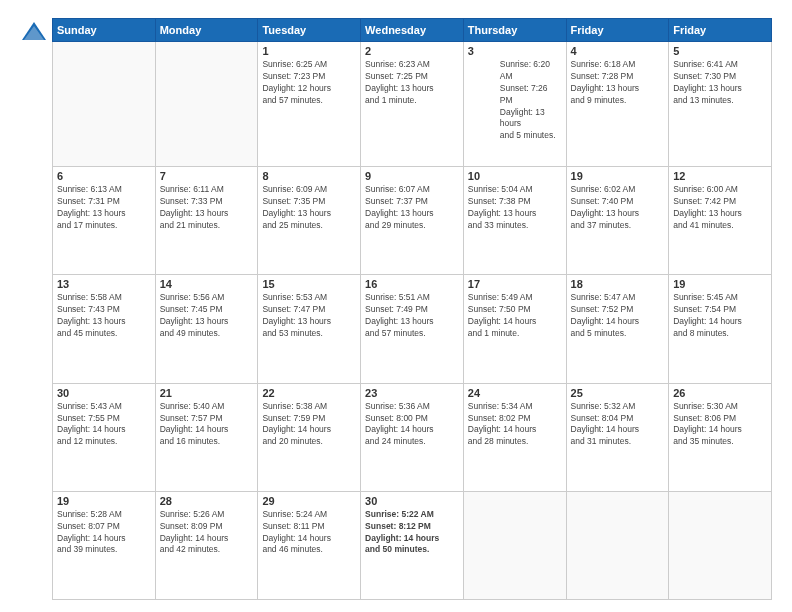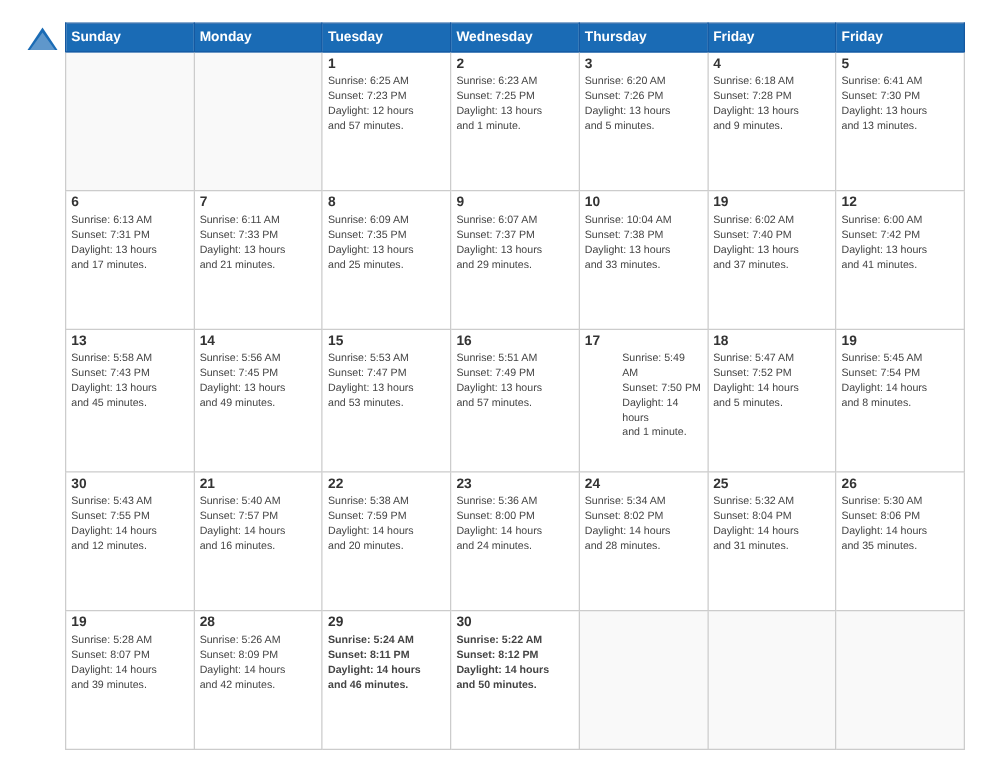--- a/index.html
+++ b/index.html
@@ -139,21 +139,21 @@
           </td>
           <td>
             <span class="day-number">2</span>
             <div class="day-info" style="white-space: pre-line;">Sunrise: 6:23 AM
 Sunset: 7:25 PM
 Daylight: 13 hours
 and 1 minute.</div>
           </td>
           <td>
             <span class="day-number">3</span>
-            <div class="day-info" style="white-space: pre-line;">Sunrise: 6:20 AM
+            <div class="day-info" style="white-space: pre-line; margin-left: 32px;">Sunrise: 6:20 AM
 Sunset: 7:26 PM
 Daylight: 13 hours
 and 5 minutes.</div>
           </td>
           <td>
             <span class="day-number">4</span>
             <div class="day-info" style="white-space: pre-line;">Sunrise: 6:18 AM
 Sunset: 7:28 PM
 Daylight: 13 hours
 and 9 minutes.</div>
@@ -190,21 +190,21 @@
           </td>
           <td>
             <span class="day-number">9</span>
             <div class="day-info" style="white-space: pre-line;">Sunrise: 6:07 AM
 Sunset: 7:37 PM
 Daylight: 13 hours
 and 29 minutes.</div>
           </td>
           <td>
             <span class="day-number">10</span>
-            <div class="day-info" style="white-space: pre-line;">Sunrise: 10:04 AM
+            <div class="day-info" style="white-space: pre-line;">Sunrise: 5:04 AM
 Sunset: 7:38 PM
 Daylight: 13 hours
 and 33 minutes.</div>
           </td>
           <td>
             <span class="day-number">19</span>
             <div class="day-info" style="white-space: pre-line;">Sunrise: 6:02 AM
 Sunset: 7:40 PM
 Daylight: 13 hours
 and 37 minutes.</div>
@@ -241,21 +241,21 @@
           </td>
           <td>
             <span class="day-number">16</span>
             <div class="day-info" style="white-space: pre-line;">Sunrise: 5:51 AM
 Sunset: 7:49 PM
 Daylight: 13 hours
 and 57 minutes.</div>
           </td>
           <td>
             <span class="day-number">17</span>
-            <div class="day-info" style="white-space: pre-line; margin-left: 30px;">Sunrise: 5:49 AM
+            <div class="day-info" style="white-space: pre-line;">Sunrise: 5:49 AM
 Sunset: 7:50 PM
 Daylight: 14 hours
 and 1 minute.</div>
           </td>
           <td>
             <span class="day-number">18</span>
             <div class="day-info" style="white-space: pre-line;">Sunrise: 5:47 AM
 Sunset: 7:52 PM
 Daylight: 14 hours
 and 5 minutes.</div>
@@ -329,21 +329,21 @@
           </td>
           <td>
             <span class="day-number">28</span>
             <div class="day-info" style="white-space: pre-line;">Sunrise: 5:26 AM
 Sunset: 8:09 PM
 Daylight: 14 hours
 and 42 minutes.</div>
           </td>
           <td>
             <span class="day-number">29</span>
-            <div class="day-info" style="white-space: pre-line; font-weight: bold;">Sunrise: 5:24 AM
+            <div class="day-info" style="white-space: pre-line;">Sunrise: 5:24 AM
 Sunset: 8:11 PM
 Daylight: 14 hours
 and 46 minutes.</div>
           </td>
           <td>
             <span class="day-number">30</span>
             <div class="day-info" style="white-space: pre-line; font-weight: bold;">Sunrise: 5:22 AM
 Sunset: 8:12 PM
 Daylight: 14 hours
 and 50 minutes.</div>

